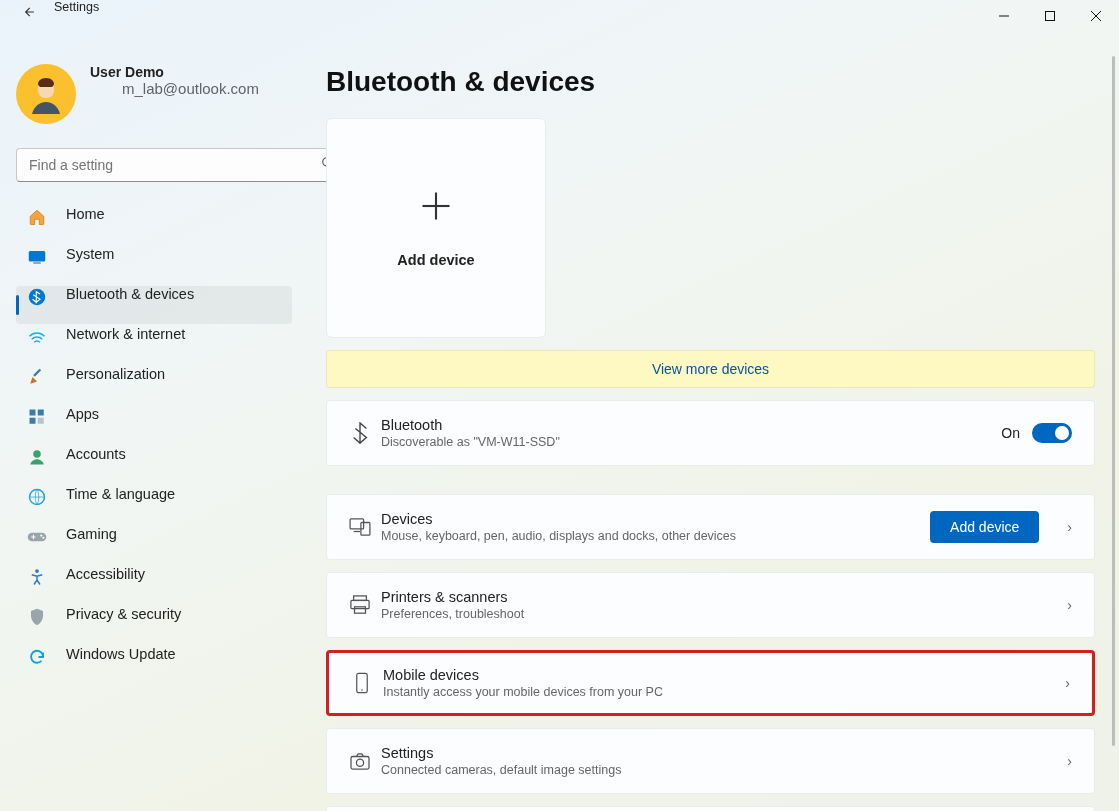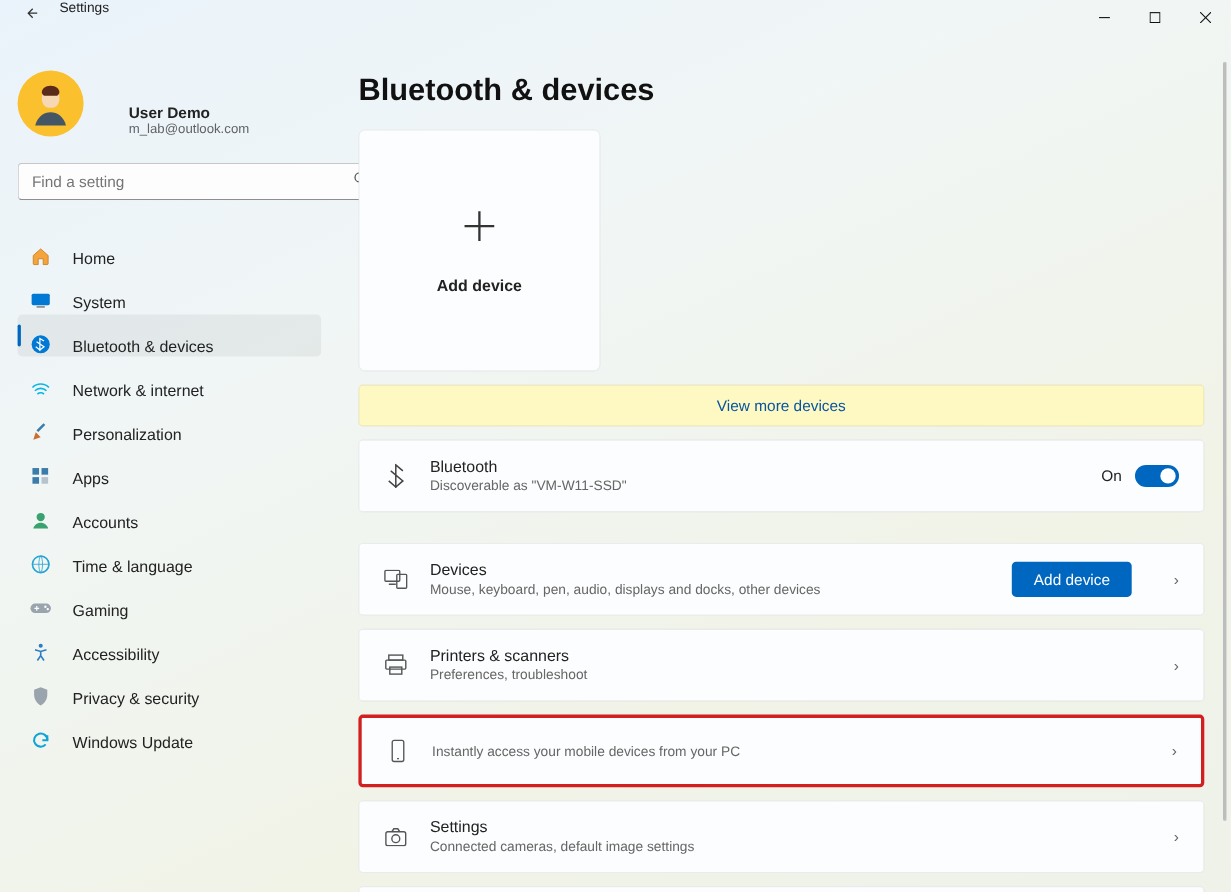--- a/index.html
+++ b/index.html
@@ -38,31 +38,31 @@
   height: calc(100% - 44px);
 }
 .sidebar {
   width: 302px;
   padding: 8px 10px 0 16px;
   display: flex; flex-direction: column;
 }
 
 
 .user-row {
-  display: flex; align-items: flex-end;
-  margin-top: 12px; margin-bottom: 24px; gap: 27px;
+  display: flex; align-items: flex-start;
+  margin-top: 12px; margin-bottom: 24px;
 }
 .avatar {
   width: 60px; height: 60px; border-radius: 50%;
   background: #fbc02d; margin-right: 14px;
   display:flex; align-items:center; justify-content:center;
 }
 .avatar svg { width: 48px; height: 48px; }
 .user-name { font-size: 14px; font-weight: 600; color: #222; }
-.user-email { font-size: 12px; color: #5f6368; }
+.user-email { font-size: 15px; color: #5f6368; margin-left: 32px; }
 
 
 .search {
   position: relative;
   margin-bottom: 24px;
   width: 329px;
 }
 .search input {
   width: 100%; height: 34px;
   border: 1px solid #c7c7c7;
@@ -74,21 +74,21 @@
 }
 .search .search-icon {
   position: absolute; right: 10px; top: 50%;
   transform: translateY(-50%);
   color: #555;
 }
 
 
 .nav { display: flex; flex-direction: column; gap: 2px; }
 .nav-item {
-  height: 38px; display: flex; align-items: flex-end;
+  height: 38px; display: flex; align-items: flex-start;
   padding-left: 10px; border-radius: 4px;
   cursor: default; position: relative;
 }
 .nav-item .icon {
   width: 22px; height: 22px; margin-right: 18px;
   display: flex; align-items: center; justify-content: center;
 }
 .nav-item .label { font-size: 14.5px; color: #222; }
 .nav-item.active { background: rgba(0,0,0,0.05); }
 .nav-item.active::before {
@@ -124,21 +124,21 @@
   color: #0854a0; font-size: 14px;
 }
 
 
 .card {
   margin-top: 12px;
   background: #fcfdfe; border: 1px solid rgba(0,0,0,0.07);
   border-radius: 4px;
   display: flex; align-items: center;
   padding: 14px 22px;
-  gap: 20px;
+  gap: 10px;
   min-height: 66px;
 }
 .card.first-of-group { margin-top: 28px; }
 .card .card-icon { width: 22px; color: #555; display:flex; align-items:center; justify-content:center; }
 .card .card-text { flex: 1; }
 .card .card-title { font-size: 14.5px; color: #222; }
 .card .card-subtitle { font-size: 12.5px; color: #666; margin-top: 2px; }
 .card .chevron { color: #666; font-size: 14px; }
 
 .toggle-group { display:flex; align-items:center; gap:12px;text-align:center; }
@@ -404,20 +404,21 @@
     </div>
 
     <div class="card highlighted-card">
       <span class="card-icon">
         <svg width="14" height="22" viewBox="0 0 16 24" stroke="#555" stroke-width="1.4" fill="none">
             <rect x="2" y="1" width="12" height="22" rx="2"></rect>
             <line x1="7" y1="20" x2="9" y2="20"></line>
           </svg>
       </span>
       <div class="card-text">
+        <div class="card-title">Mobile devices</div>
         <div class="card-subtitle">Instantly access your mobile devices from your PC</div>
       </div>
       <span class="chevron">›</span>
     </div>
 
     <div class="card">
       <span class="card-icon">
         <svg width="22" height="18" viewBox="0 0 24 20" stroke="#555" stroke-width="1.4" fill="none">
             <rect x="2" y="5" width="20" height="14" rx="2"></rect>
             <path d="M8 5l2-3h4l2 3"></path>

